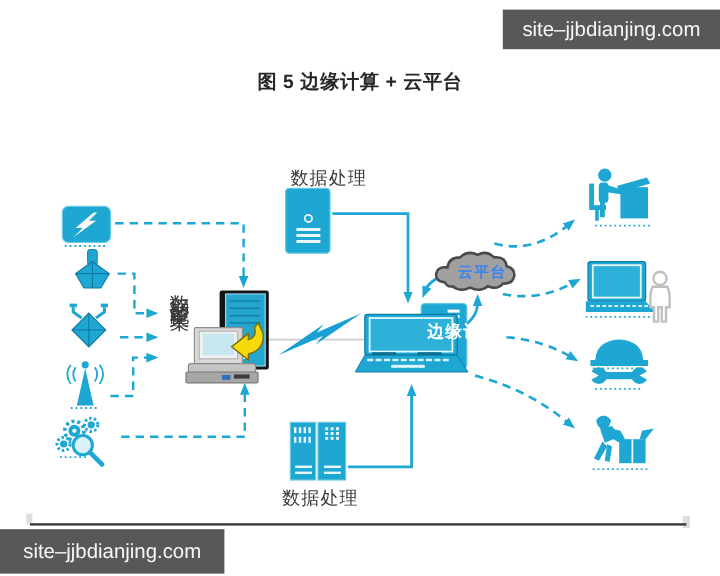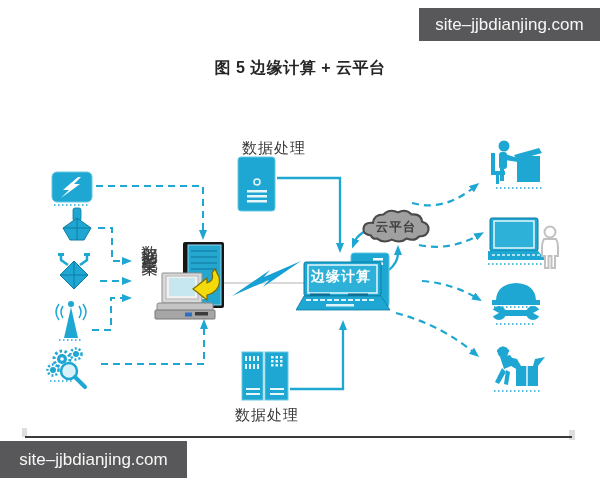--- a/index.html
+++ b/index.html
@@ -5,23 +5,23 @@
   html,body{margin:0;padding:0;background:#fff;}
   #screen{position:relative;width:600px;height:480px;background:#ffffff;overflow:hidden;
           font-family:"Liberation Sans","DejaVu Sans",sans-serif;}
   .abs{position:absolute;}
   .watermark{background:#58585a;color:#f7f7f7;font-size:17px;display:flex;align-items:center;justify-content:center;}
   .title{font-weight:bold;color:#262626;font-size:16px;text-align:center;letter-spacing:.5px;}
   .cjk-label{font-family:"Liberation Serif","DejaVu Serif",serif;color:#3a3a3a;font-size:15px;letter-spacing:1px;white-space:nowrap;}
   .v-label{font-family:"Liberation Serif","DejaVu Serif",serif;color:#3a3a3a;font-size:16.5px;
            writing-mode:vertical-rl;text-orientation:upright;letter-spacing:3px;line-height:18px;}
   .screen-label{color:#ffffff;font-family:"Liberation Serif","DejaVu Serif",serif;font-size:14px;
-                letter-spacing:1px;text-align:center;font-weight:bold;}
-  .cloud-label{color:#404040;font-family:"Liberation Serif","DejaVu Serif",serif;font-size:12.5px;
-               letter-spacing:1px;text-align:center;font-weight:bold;}
+                letter-spacing:1px;text-align:right;font-weight:bold;padding-left:42px;}
+  .cloud-label{color:#3b82f6;font-family:"Liberation Serif","DejaVu Serif",serif;font-size:12.5px;
+               letter-spacing:1px;text-align:right;font-weight:bold;}
   .divider{background:#3a3a3a;}
   .tick{background:#dedede;}
   svg{display:block;}
 </style>
 </head>
 <body>
 
 <div id="screen">
 
   <div class="abs watermark" style="left:419px;top:8px;width:181px;height:33px;">site–jjbdianjing.com</div>

